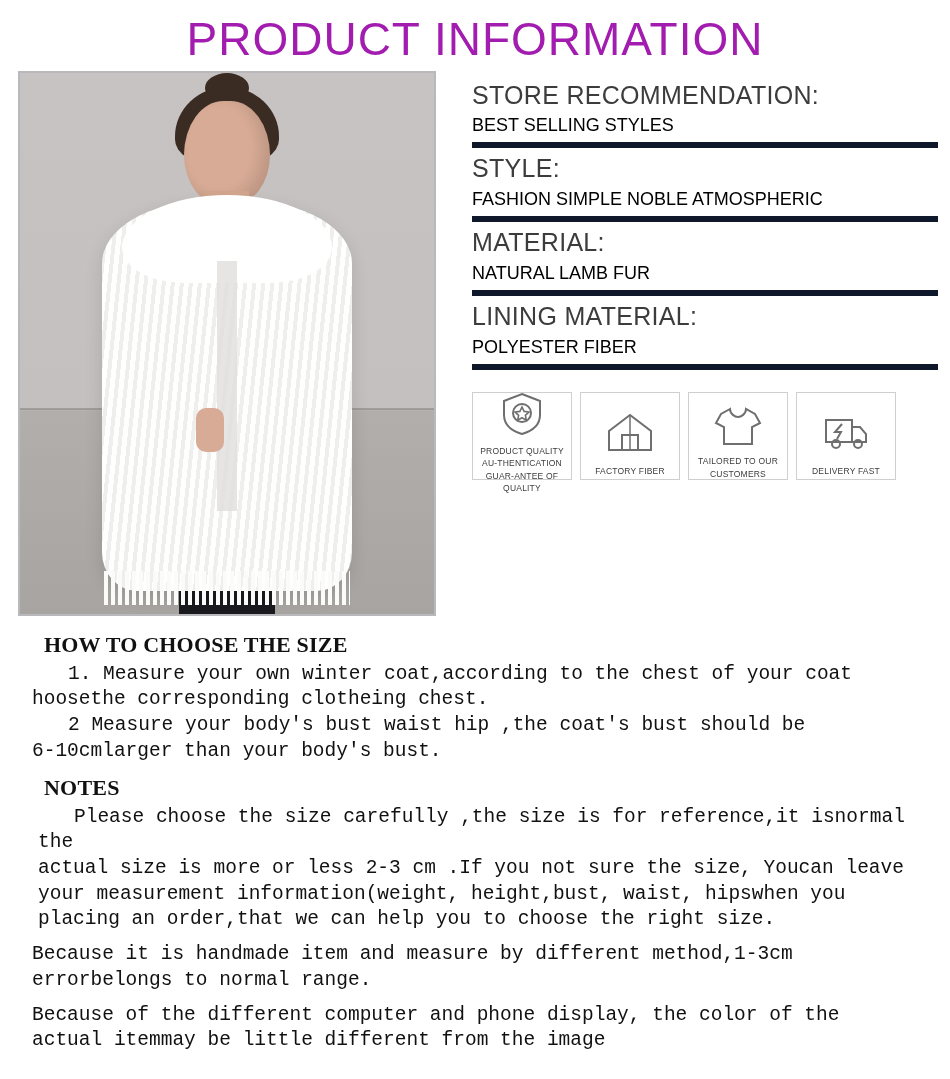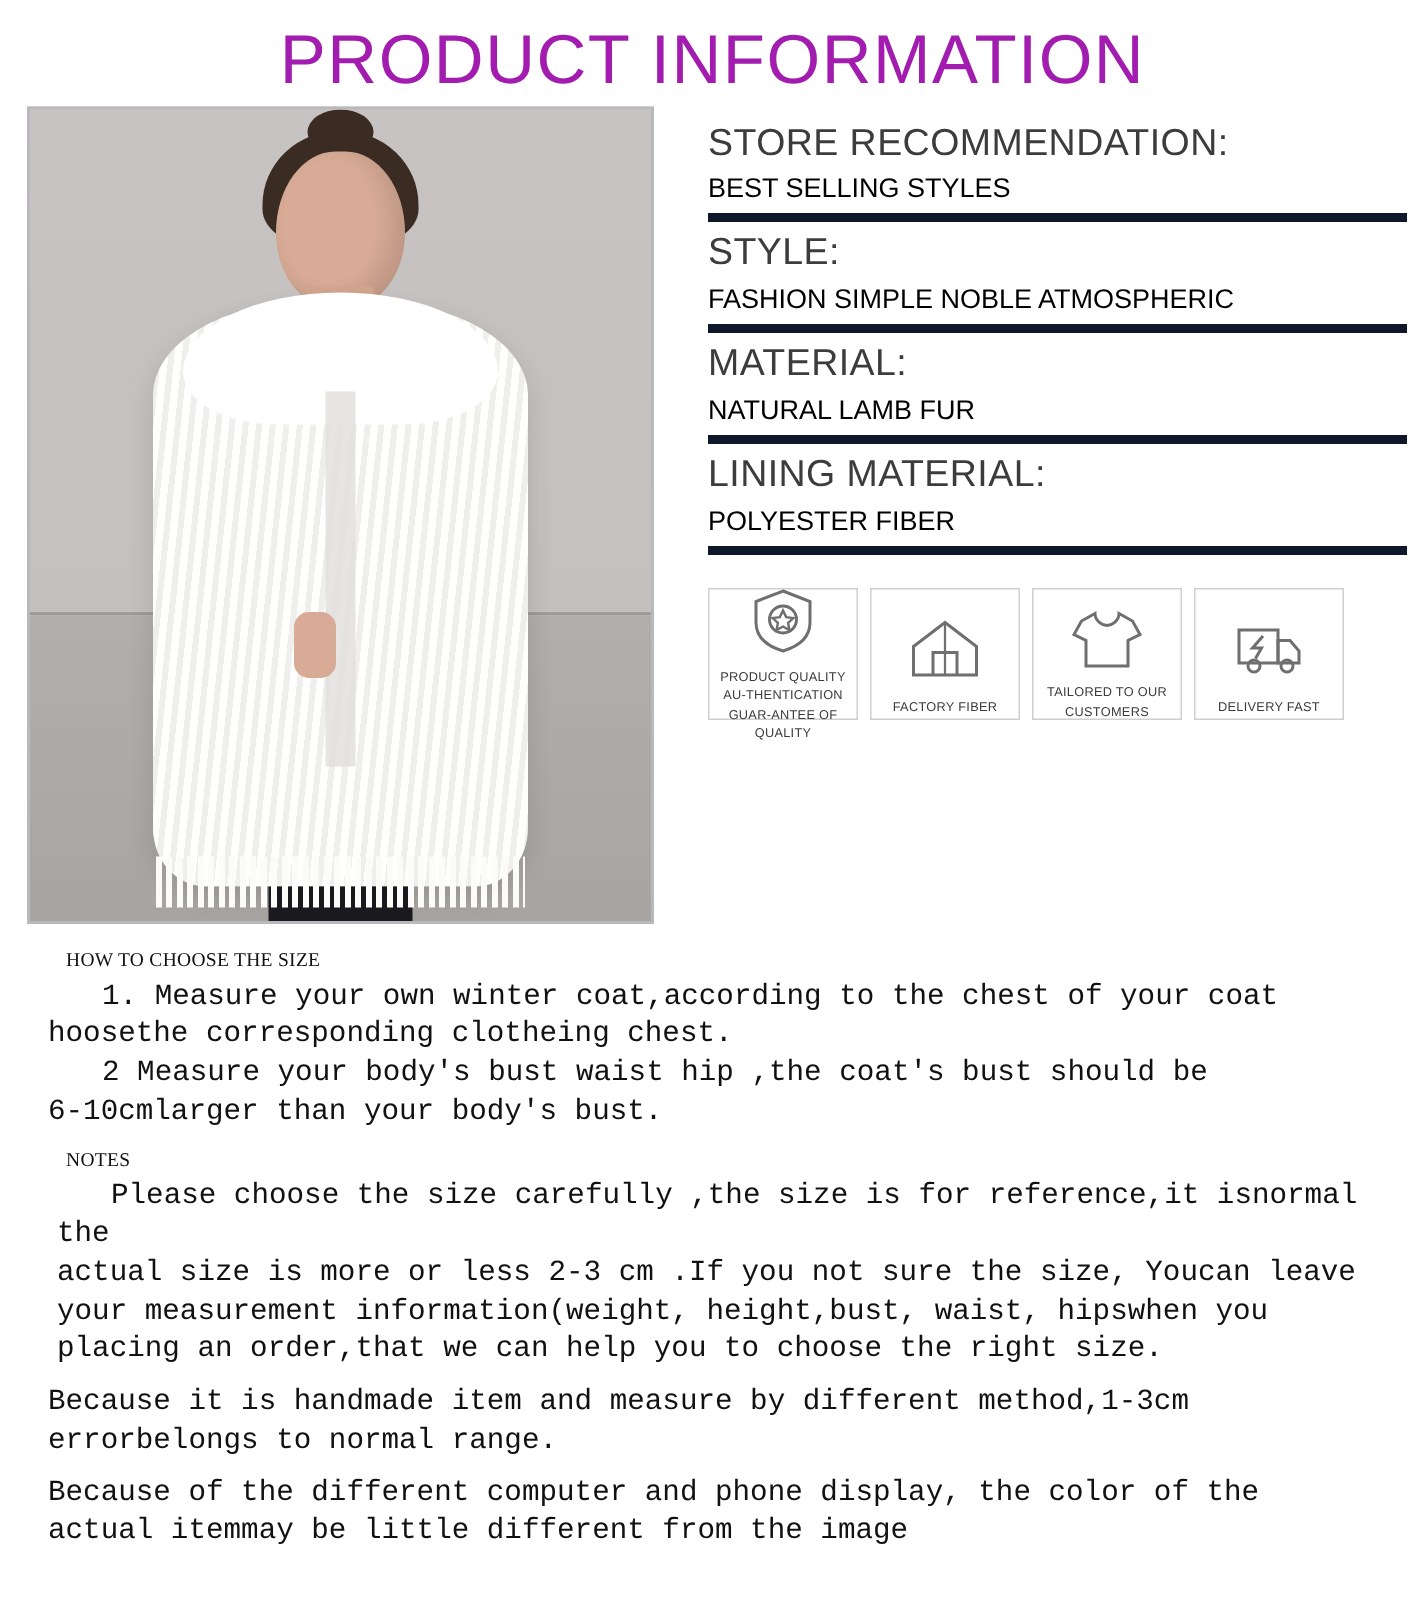--- a/index.html
+++ b/index.html
@@ -231,22 +231,22 @@
 
   
   .lower {
     padding: 16px 24px 0 32px;
     box-sizing: border-box;
     font-family: "Liberation Serif", serif;
     color: #111;
   }
   .h-sub {
     font-family: "Liberation Serif", serif;
-    font-weight: normal;
-    font-size: 13px;
+    font-weight: bold;
+    font-size: 22px;
     letter-spacing: 0.2px;
     margin: 0 0 4px 12px;
   }
   .p-line {
     font-family: Liberation Mono, monospace;
     font-size: 19.5px;
     line-height: 1.32;
     margin: 0;
   }
   .indent {

